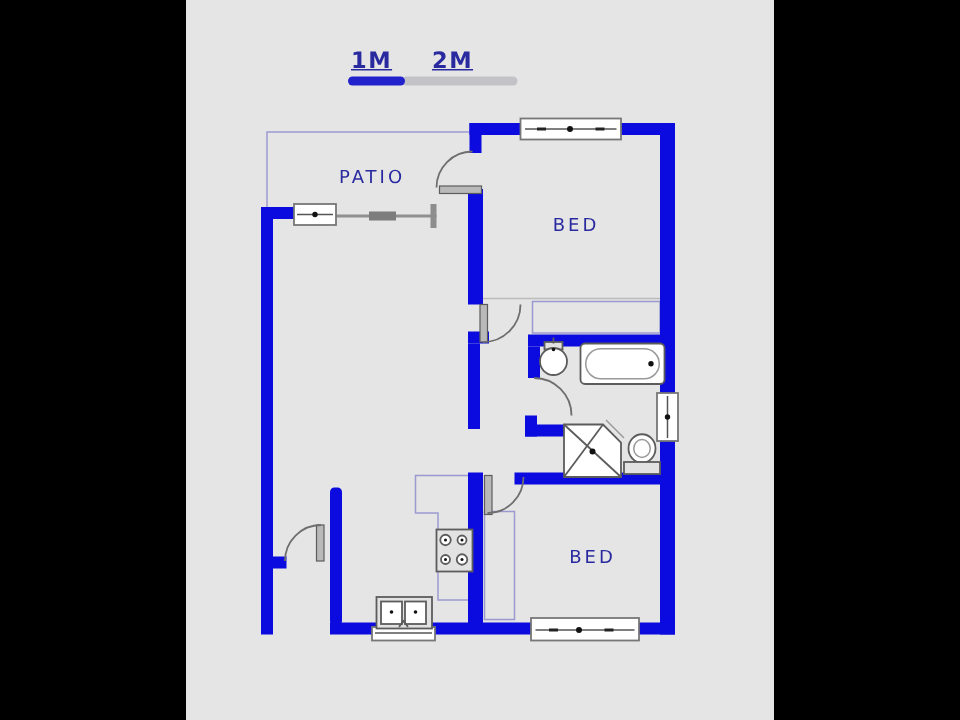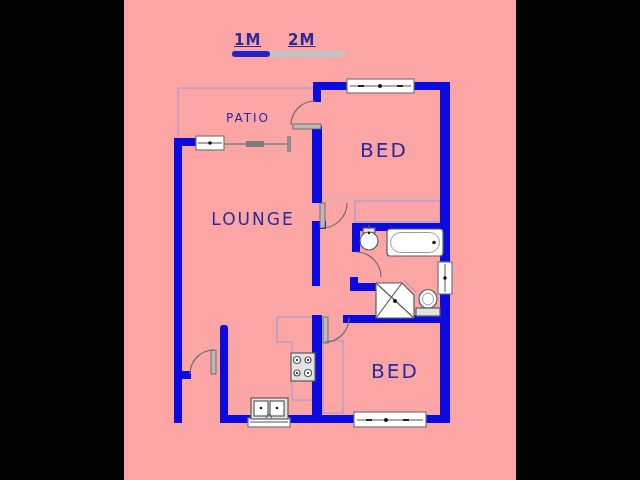--- a/index.html
+++ b/index.html
@@ -1,22 +1,22 @@
 <!DOCTYPE html>
 <html style="--wall-color: #0b0be0; --label-color: #2a2aa0; --outline-color: #9a9ad0; --fixture-color: #5c5c5c; --scale-blue: #2222cc; --scale-gray: #c3c3c7; --letterbox: #000000;"><head>
 <meta charset="utf-8">
 <style>
   html,body{margin:0;padding:0;background:#222;}
-  .stage{position:relative;width:640px;height:480px;background:#fca5a5;overflow:hidden;
+  .stage{position:relative;width:640px;height:480px;background:#e5e5e5;overflow:hidden;
          font-family:"DejaVu Sans",sans-serif;}
   .letterbox{position:absolute;top:0;height:480px;width:124px;background:var(--letterbox,#000);}
   .letterbox.left{left:0;}
   .letterbox.right{left:516px;}
   .room-label{position:absolute;transform:translate(-50%,-50%);
-      color:var(--label-color,#2a2aa0);letter-spacing:2px;font-size:20px;white-space:nowrap;}
+      color:var(--label-color,#2a2aa0);letter-spacing:2px;font-size:12px;white-space:nowrap;}
   .room-label.patio{left:248px;top:118px;font-size:12px;}
   .room-label.lounge{left:253px;top:219px;font-size:17px;}
   .room-label.bed-top{left:384px;top:150px;}
   .room-label.bed-bottom{left:395px;top:371px;}
   .scale-label{position:absolute;color:var(--label-color,#2a2aa0);font-size:15px;font-weight:600;
       text-decoration:underline;letter-spacing:1px;}
   .scale-label.m1{left:234px;top:31px;}
   .scale-label.m2{left:288px;top:31px;}
   .scale-seg{position:absolute;height:6px;border-radius:3px;}
   .scale-seg.gray{left:268px;top:51px;width:77px;background:var(--scale-gray,#c3c3c7);}
@@ -43,21 +43,20 @@
 
   <div class="letterbox left"></div>
   <div class="letterbox right"></div>
 
   <div class="scale-label m1">1M</div>
   <div class="scale-label m2">2M</div>
   <div class="scale-seg gray"></div>
   <div class="scale-seg blue"></div>
 
   <div class="room-label patio">PATIO</div>
-  <div class="room-label lounge">LOUNGE</div>
   <div class="room-label bed-top">BED</div>
   <div class="room-label bed-bottom">BED</div>
 
   <svg class="plan" width="640" height="480" viewBox="0 0 640 480">
 
     <g>
       <path class="thin" d="M178,138 V88 H313"></path>
     </g>
     <g>
       <path class="thin" d="M312,317 H277 V342 H292 V400 H312"></path>

